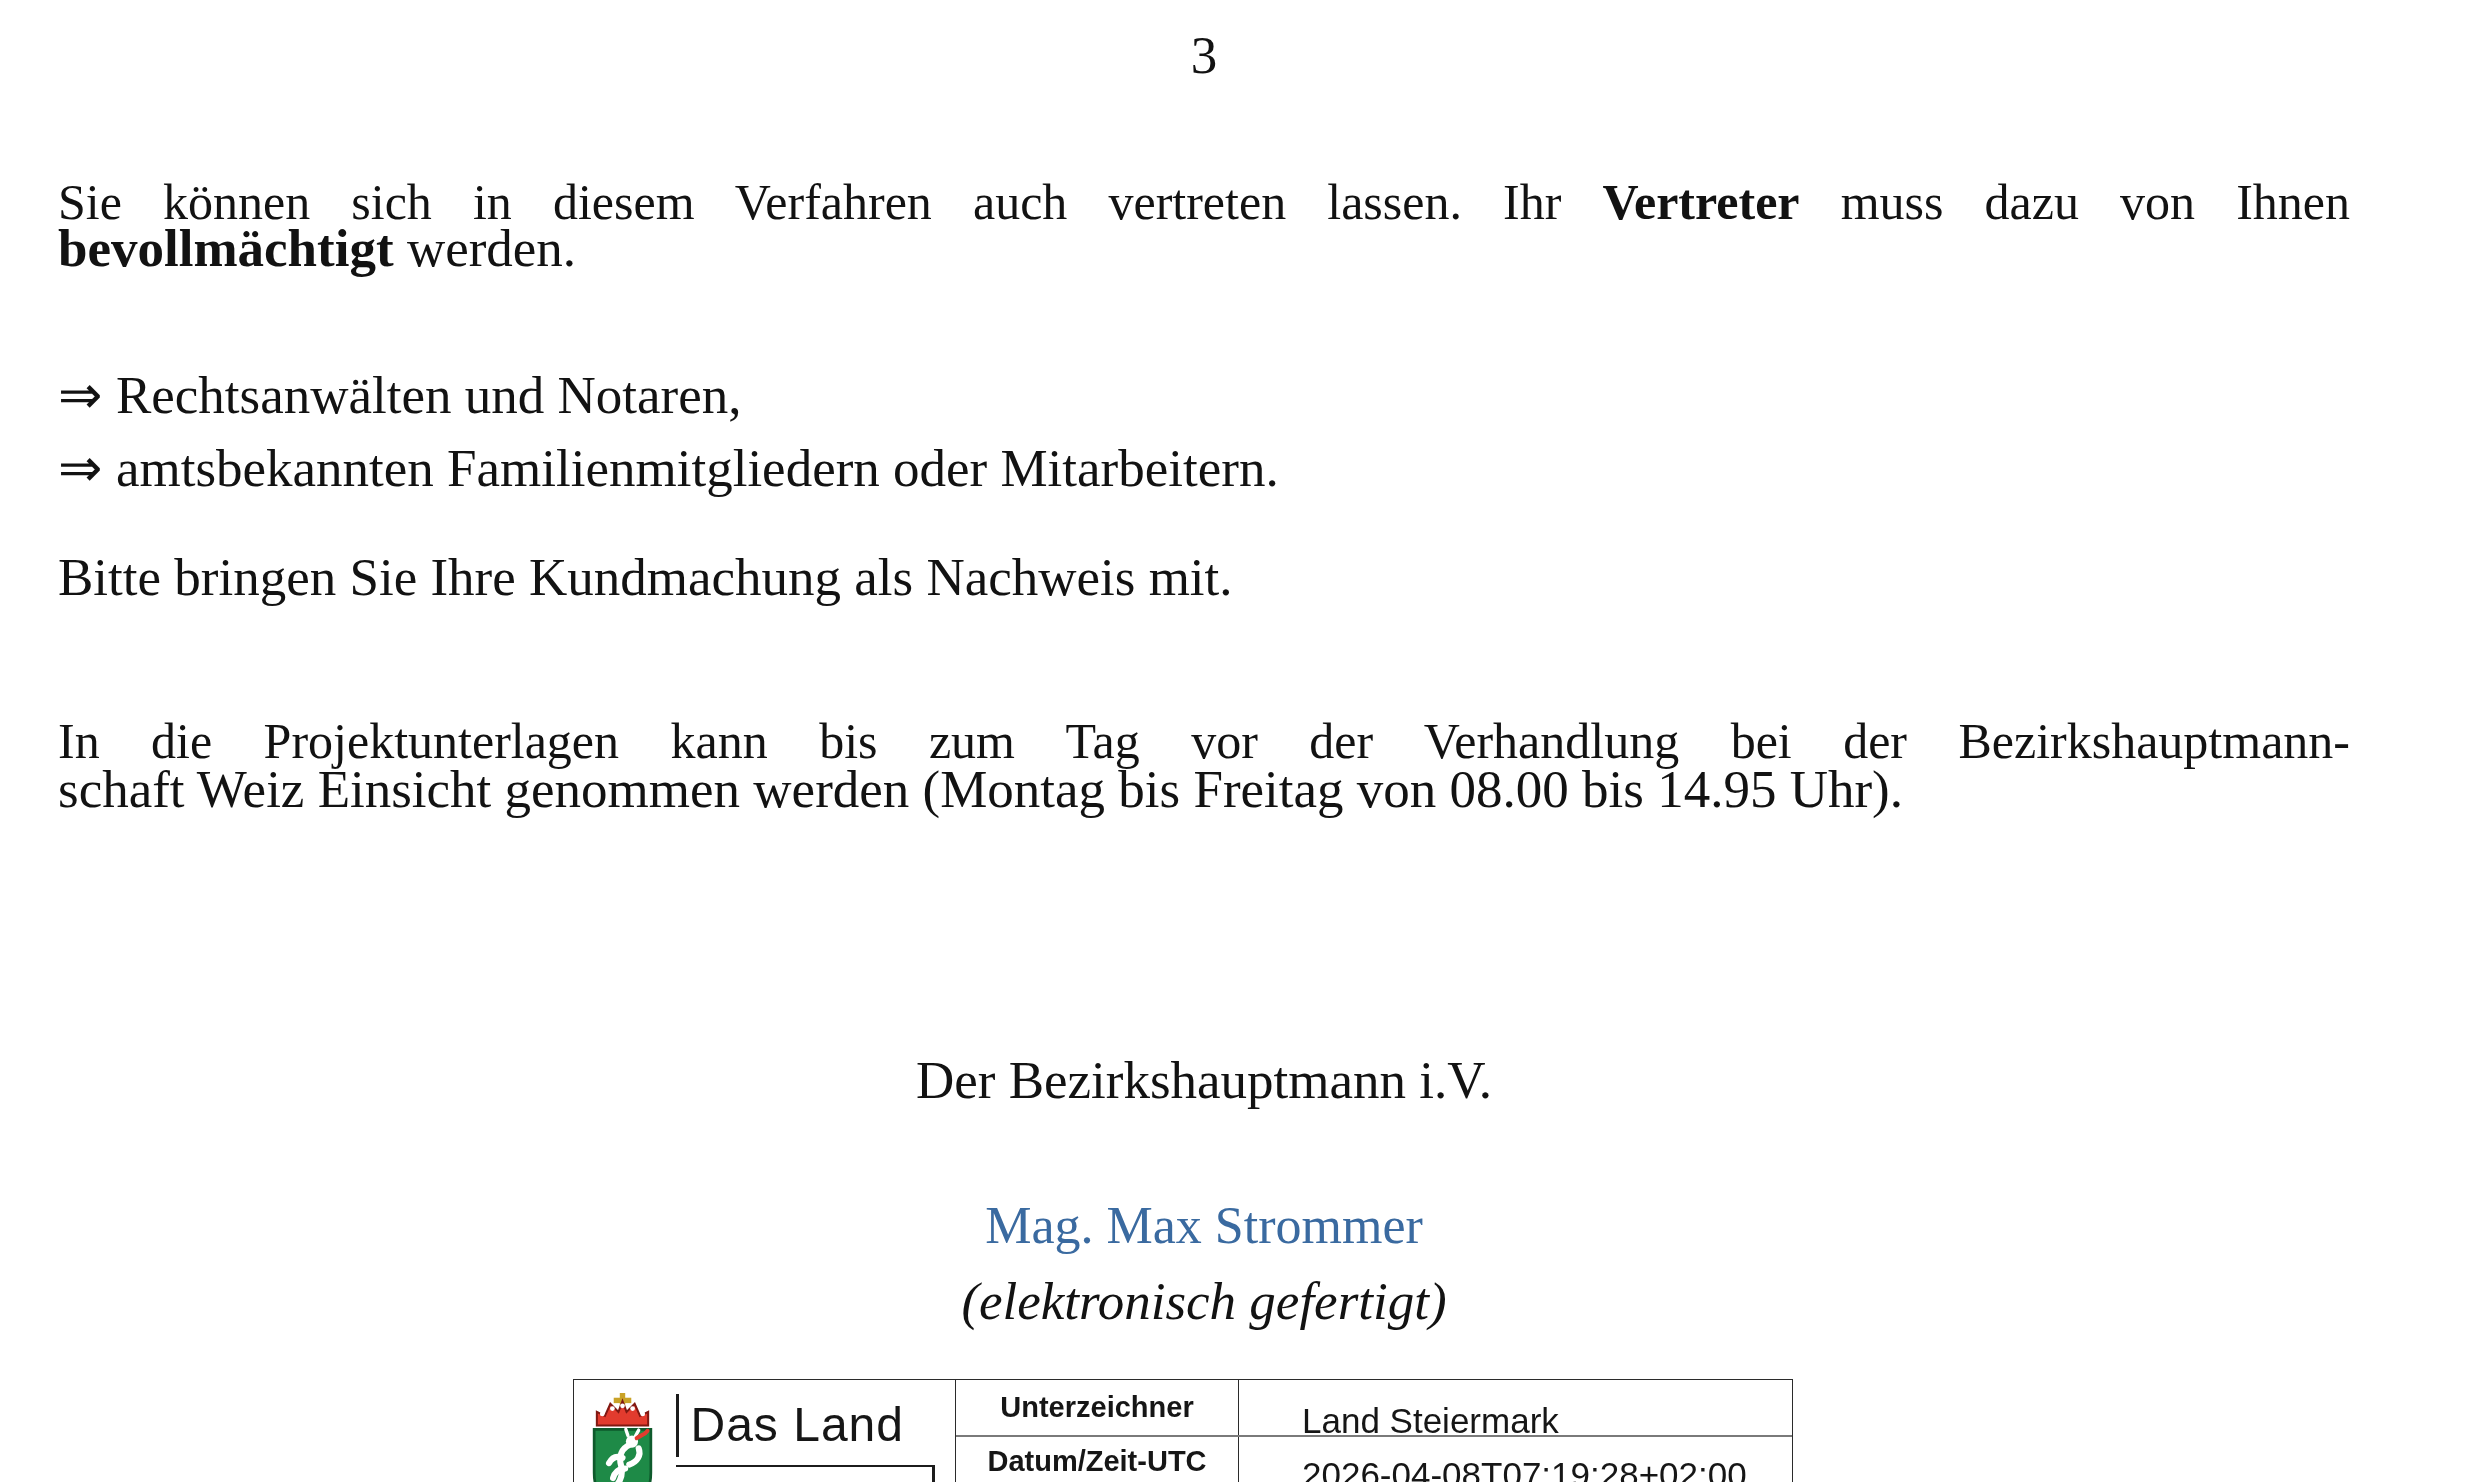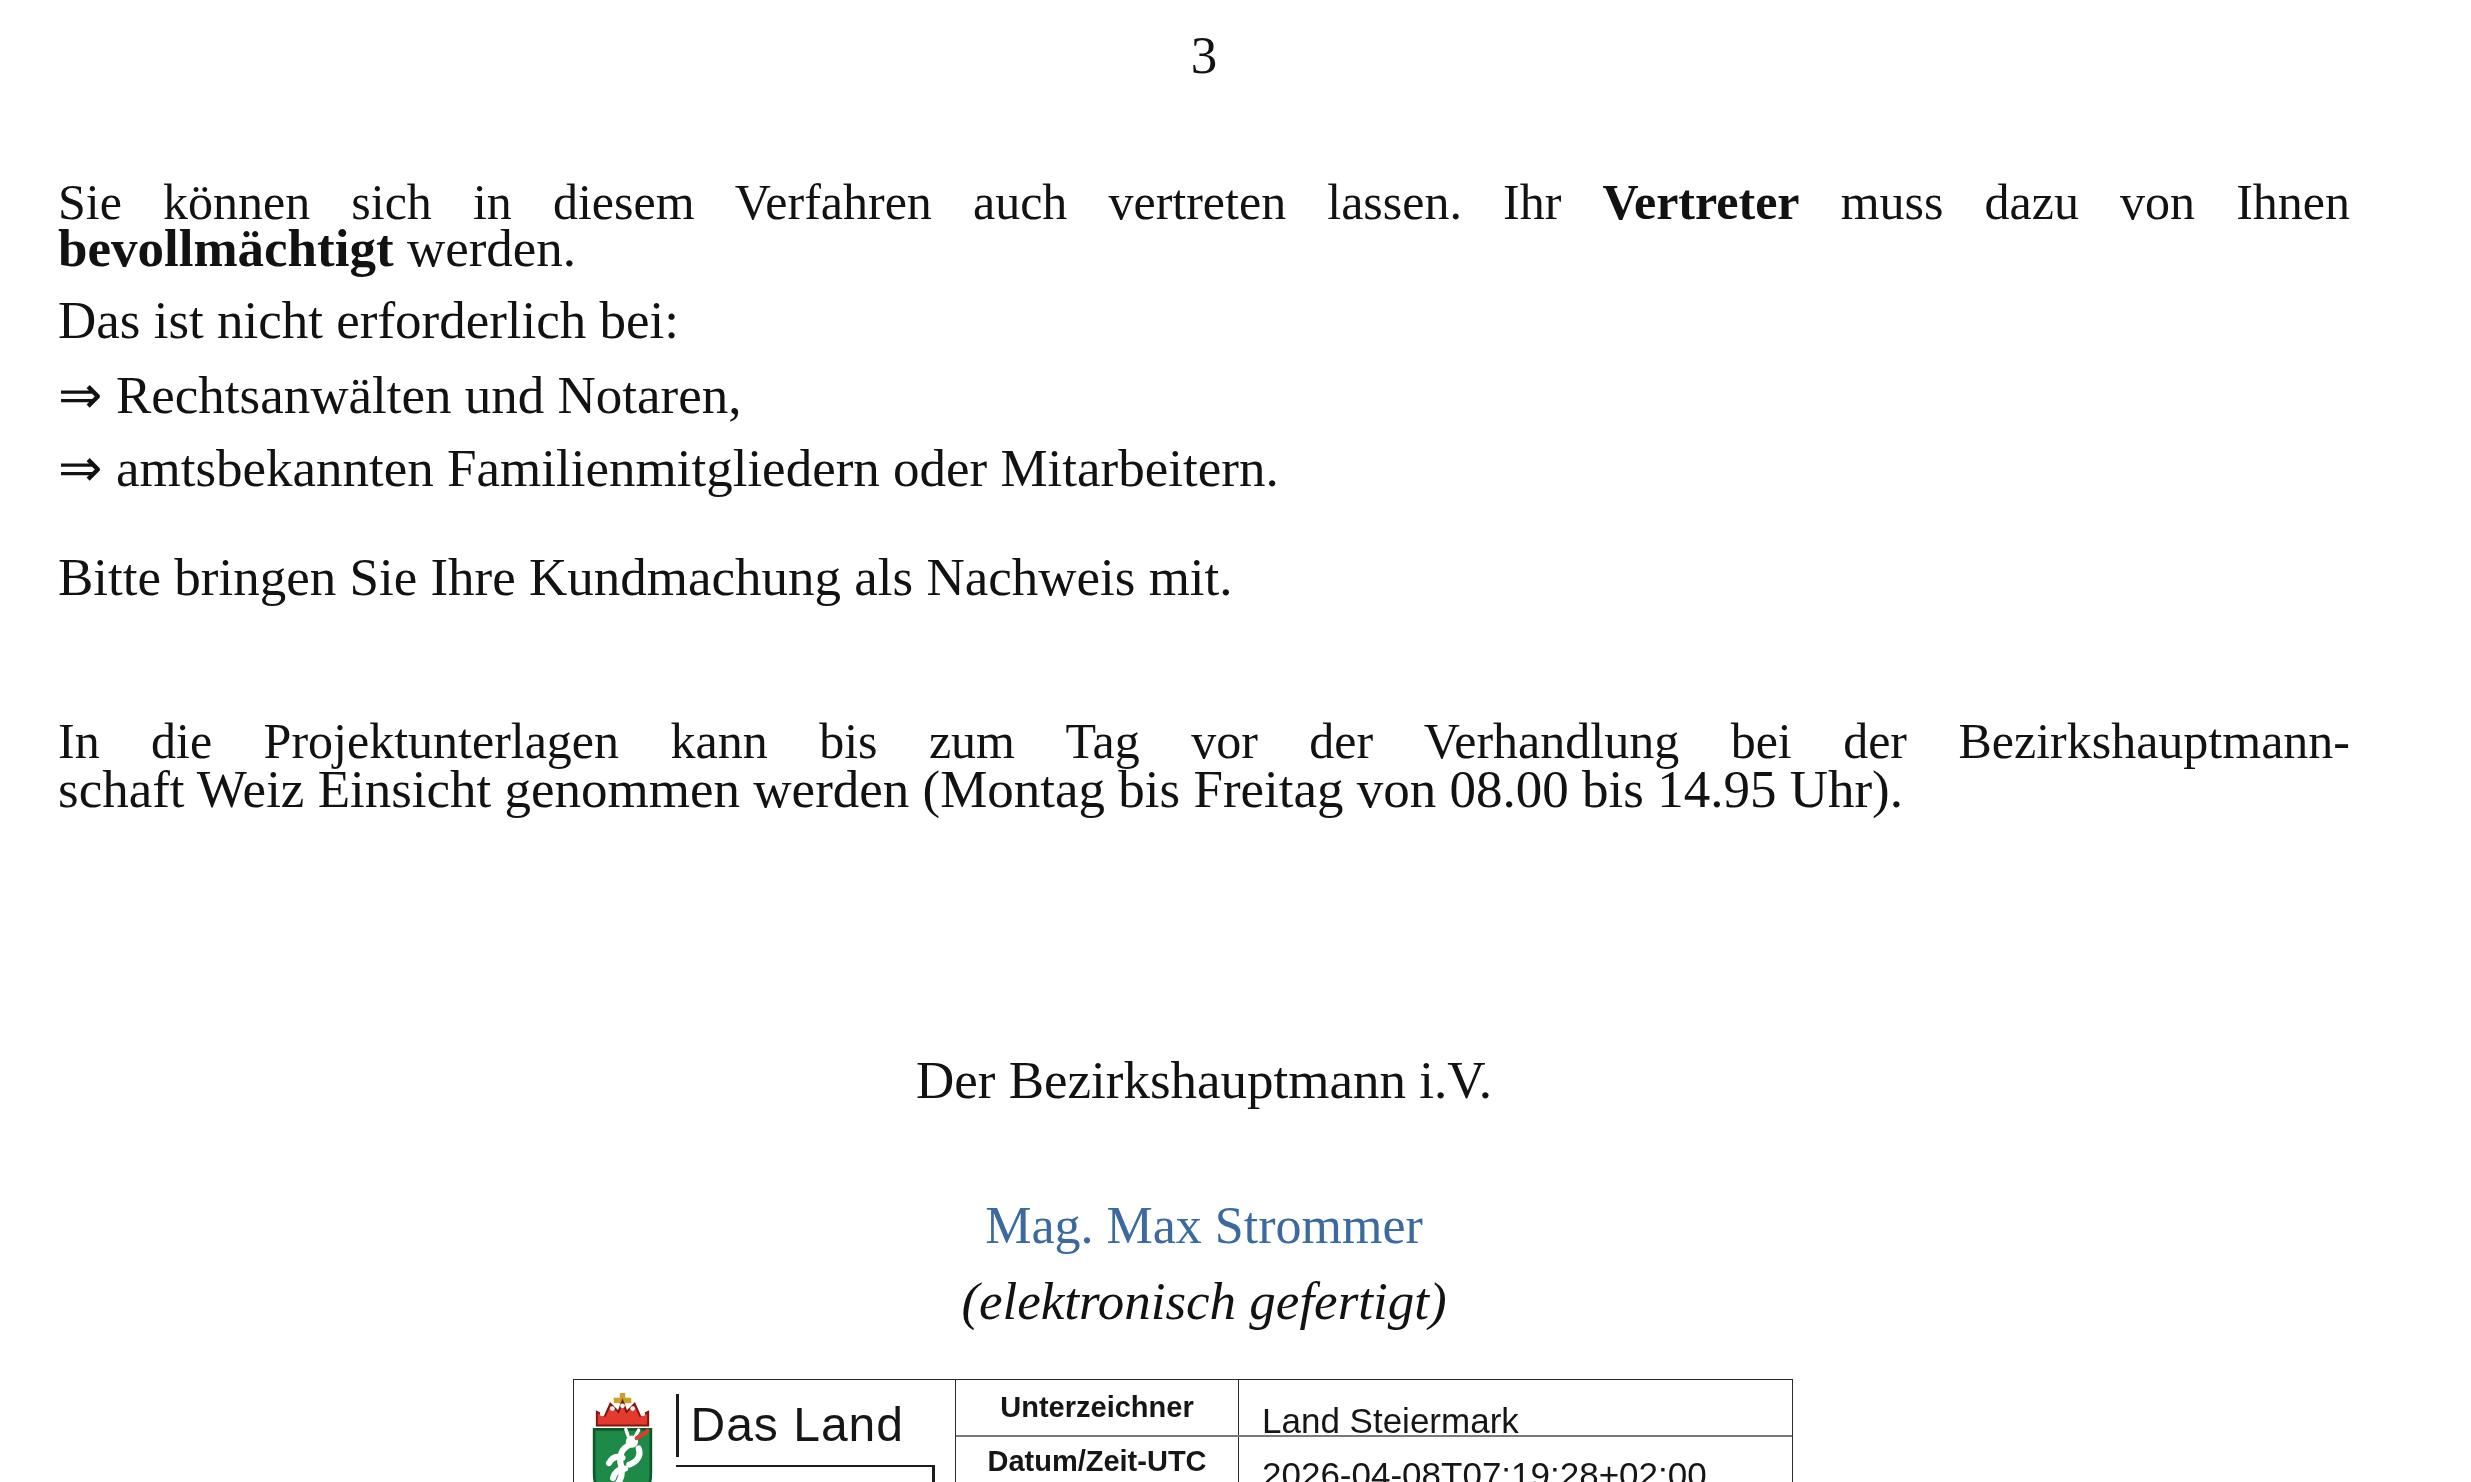--- a/index.html
+++ b/index.html
@@ -31,39 +31,38 @@
   .logo-cell{position:relative;width:382px;box-sizing:border-box;
     border-right:1.9px solid var(--border_dark,#2b2b2b);overflow:visible;}
   .coat{position:absolute;left:7.7px;top:12.6px;}
   .logo-text{position:absolute;left:102px;top:11.6px;width:276px;height:193px;}
   .rule-l{position:absolute;left:0;top:2.9px;width:2.9px;height:63px;background:#1c1c1c;}
   .rule-b{position:absolute;left:0;top:73px;width:259px;height:2.9px;background:#1c1c1c;}
   .rule-r{position:absolute;left:256px;top:73px;width:2.9px;height:87px;background:#1c1c1c;}
   .lt1{position:absolute;left:14.5px;top:5.8px;font-size:48px;letter-spacing:1px;white-space:nowrap;}
   .lt2{position:absolute;left:29px;top:81px;font-size:55px;letter-spacing:1px;white-space:nowrap;}
   .sig-table{flex:1;display:flex;flex-direction:column;}
-  .sig-row{display:flex;height:55px;box-sizing:border-box;}
+  .sig-row{display:flex;height:55px;box-sizing:border-box;gap:40px;}
   .sig-row.r2{border-top:2.9px solid var(--divider_gray,#7a7a7a);height:51px;}
   .sig-label{width:283px;box-sizing:border-box;border-right:1.9px solid var(--border_dark,#2b2b2b);
     display:flex;align-items:center;justify-content:center;
     font-weight:bold;font-size:29px;white-space:nowrap;}
   .sig-value{flex:1;display:flex;align-items:center;padding-left:23px;
     font-size:35px;white-space:nowrap;margin-top:27px;}
 </style>
 </head>
 <body>
 
 <div class="page">
 
   <div class="col line center" style="top:22px;">3</div>
 
   <div class="col wrapline just" style="top:151px;"><span>Sie können sich in diesem Verfahren auch vertreten lassen. Ihr </span><span class="b">Vertreter</span><span> muss dazu von Ihnen</span></div>
   <div class="col line" style="top:215px;"><span class="b">bevollmächtigt</span><span> werden.</span></div>
 
-  <div class="col line" style="top:287px;">Das ist nicht erforderlich bei:</div>
 
   <div class="col line" style="top:362px;"><span class="arrow-glyph">⇒</span><span>Rechtsanwälten und Notaren,</span></div>
   <div class="col line" style="top:435px;"><span class="arrow-glyph">⇒</span><span>amtsbekannten Familienmitgliedern oder Mitarbeitern.</span></div>
 
   <div class="col line" style="top:544px;">Bitte bringen Sie Ihre Kundmachung als Nachweis mit.</div>
 
   <div class="col wrapline just" style="top:690px;">In die Projektunterlagen kann bis zum Tag vor der Verhandlung bei der Bezirkshauptmann-</div>
   <div class="col line" style="top:756px;">schaft Weiz Einsicht genommen werden (Montag bis Freitag von 08.00 bis 14.95 Uhr).</div>
 
   <div class="col line center" style="top:1047px;">Der Bezirkshauptmann i.V.</div>

